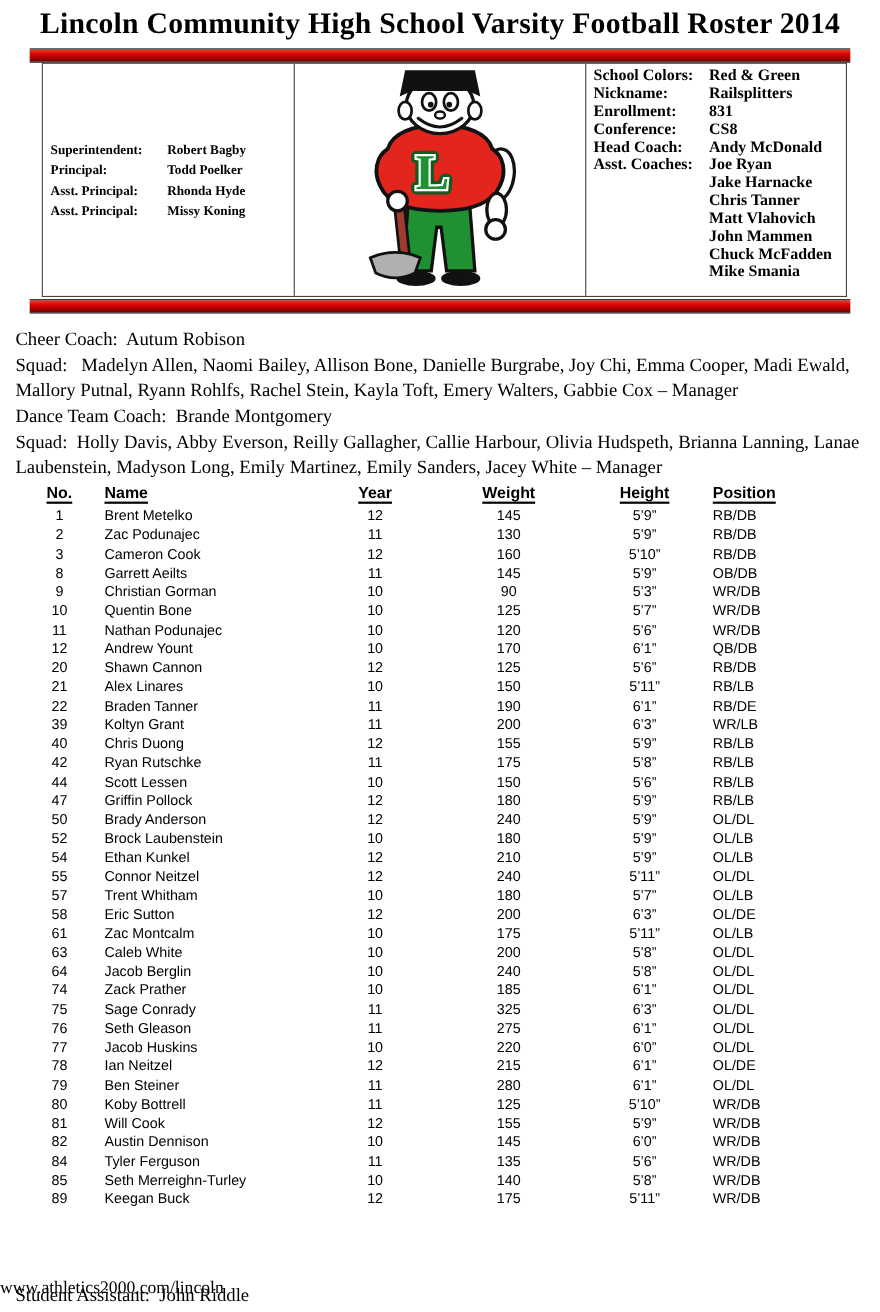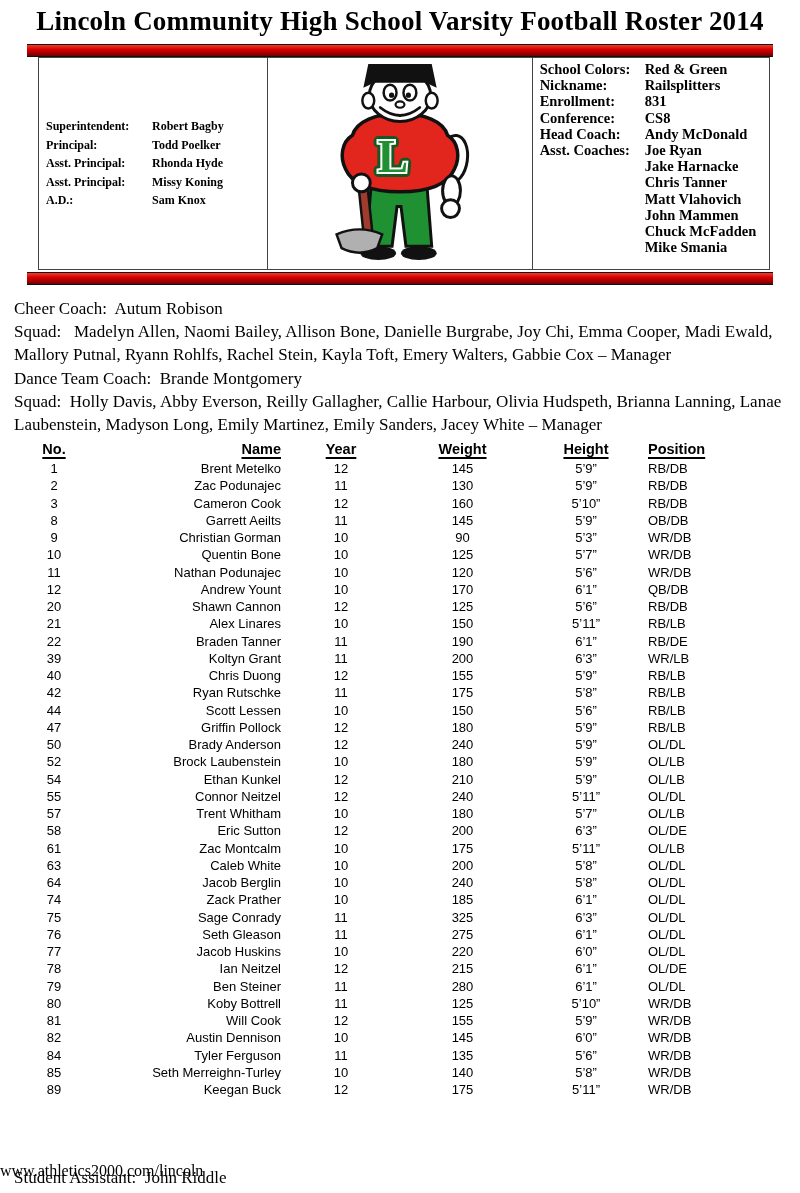--- a/index.html
+++ b/index.html
@@ -31,21 +31,21 @@
   .para{position:absolute;left:14px;width:772px;font-size:17px;line-height:23px;
         white-space:pre-wrap;font-family:"Liberation Serif",serif;}
   .cheer{top:297px;}
   .dance{top:367px;}
   .student{top:1166px;white-space:pre;}
 
   .roster{position:absolute;left:30px;top:440px;width:742px;
           font-family:"Liberation Sans",sans-serif;font-size:13px;}
   .r-row{display:flex;line-height:17.25px;}
   .r-row .c-no{flex:0 0 48px;text-align:center;}
-  .r-row .c-name{flex:0 0 203px;text-align:right;padding-left:17px;box-sizing:border-box;}
+  .r-row .c-name{flex:0 0 203px;text-align:left;padding-left:17px;box-sizing:border-box;}
   .r-row .c-year{flex:0 0 120px;text-align:center;}
   .r-row .c-weight{flex:0 0 123px;text-align:center;}
   .r-row .c-height{flex:0 0 124px;text-align:center;}
   .r-row .c-pos{flex:0 0 124px;text-align:left;}
   .r-head{font-weight:bold;font-size:14.5px;line-height:18px;margin-bottom:2px;}
   .r-head span{display:inline-block;text-decoration:underline;text-decoration-thickness:2px;text-underline-offset:3px;}
   .r-head .c-no span,.r-head .c-name span{}
   .footer{position:absolute;top:1162px;left:0;width:693px;
           font-size:16px;font-family:"Liberation Serif",serif;}
 </style>
@@ -76,24 +76,20 @@
           <div class="info-row">
             <span class="lbl">Asst. Principal:</span>
             <span class="val">Rhonda Hyde</span>
           </div>
 
           <div class="info-row">
             <span class="lbl">Asst. Principal:</span>
             <span class="val">Missy Koning</span>
           </div>
 
-          <div class="info-row">
-            <span class="lbl">A.D.:</span>
-            <span class="val"> Sam Knox</span>
-          </div>
 
         </div>
     </div>
 
     <div class="hbox mascot">
       <svg width="172" height="210" viewBox="0 0 172 212" aria-hidden="true">
 
         <ellipse cx="64" cy="197" rx="18" ry="7" fill="#111"></ellipse>
         <ellipse cx="105" cy="197" rx="18" ry="7" fill="#111"></ellipse>
 

